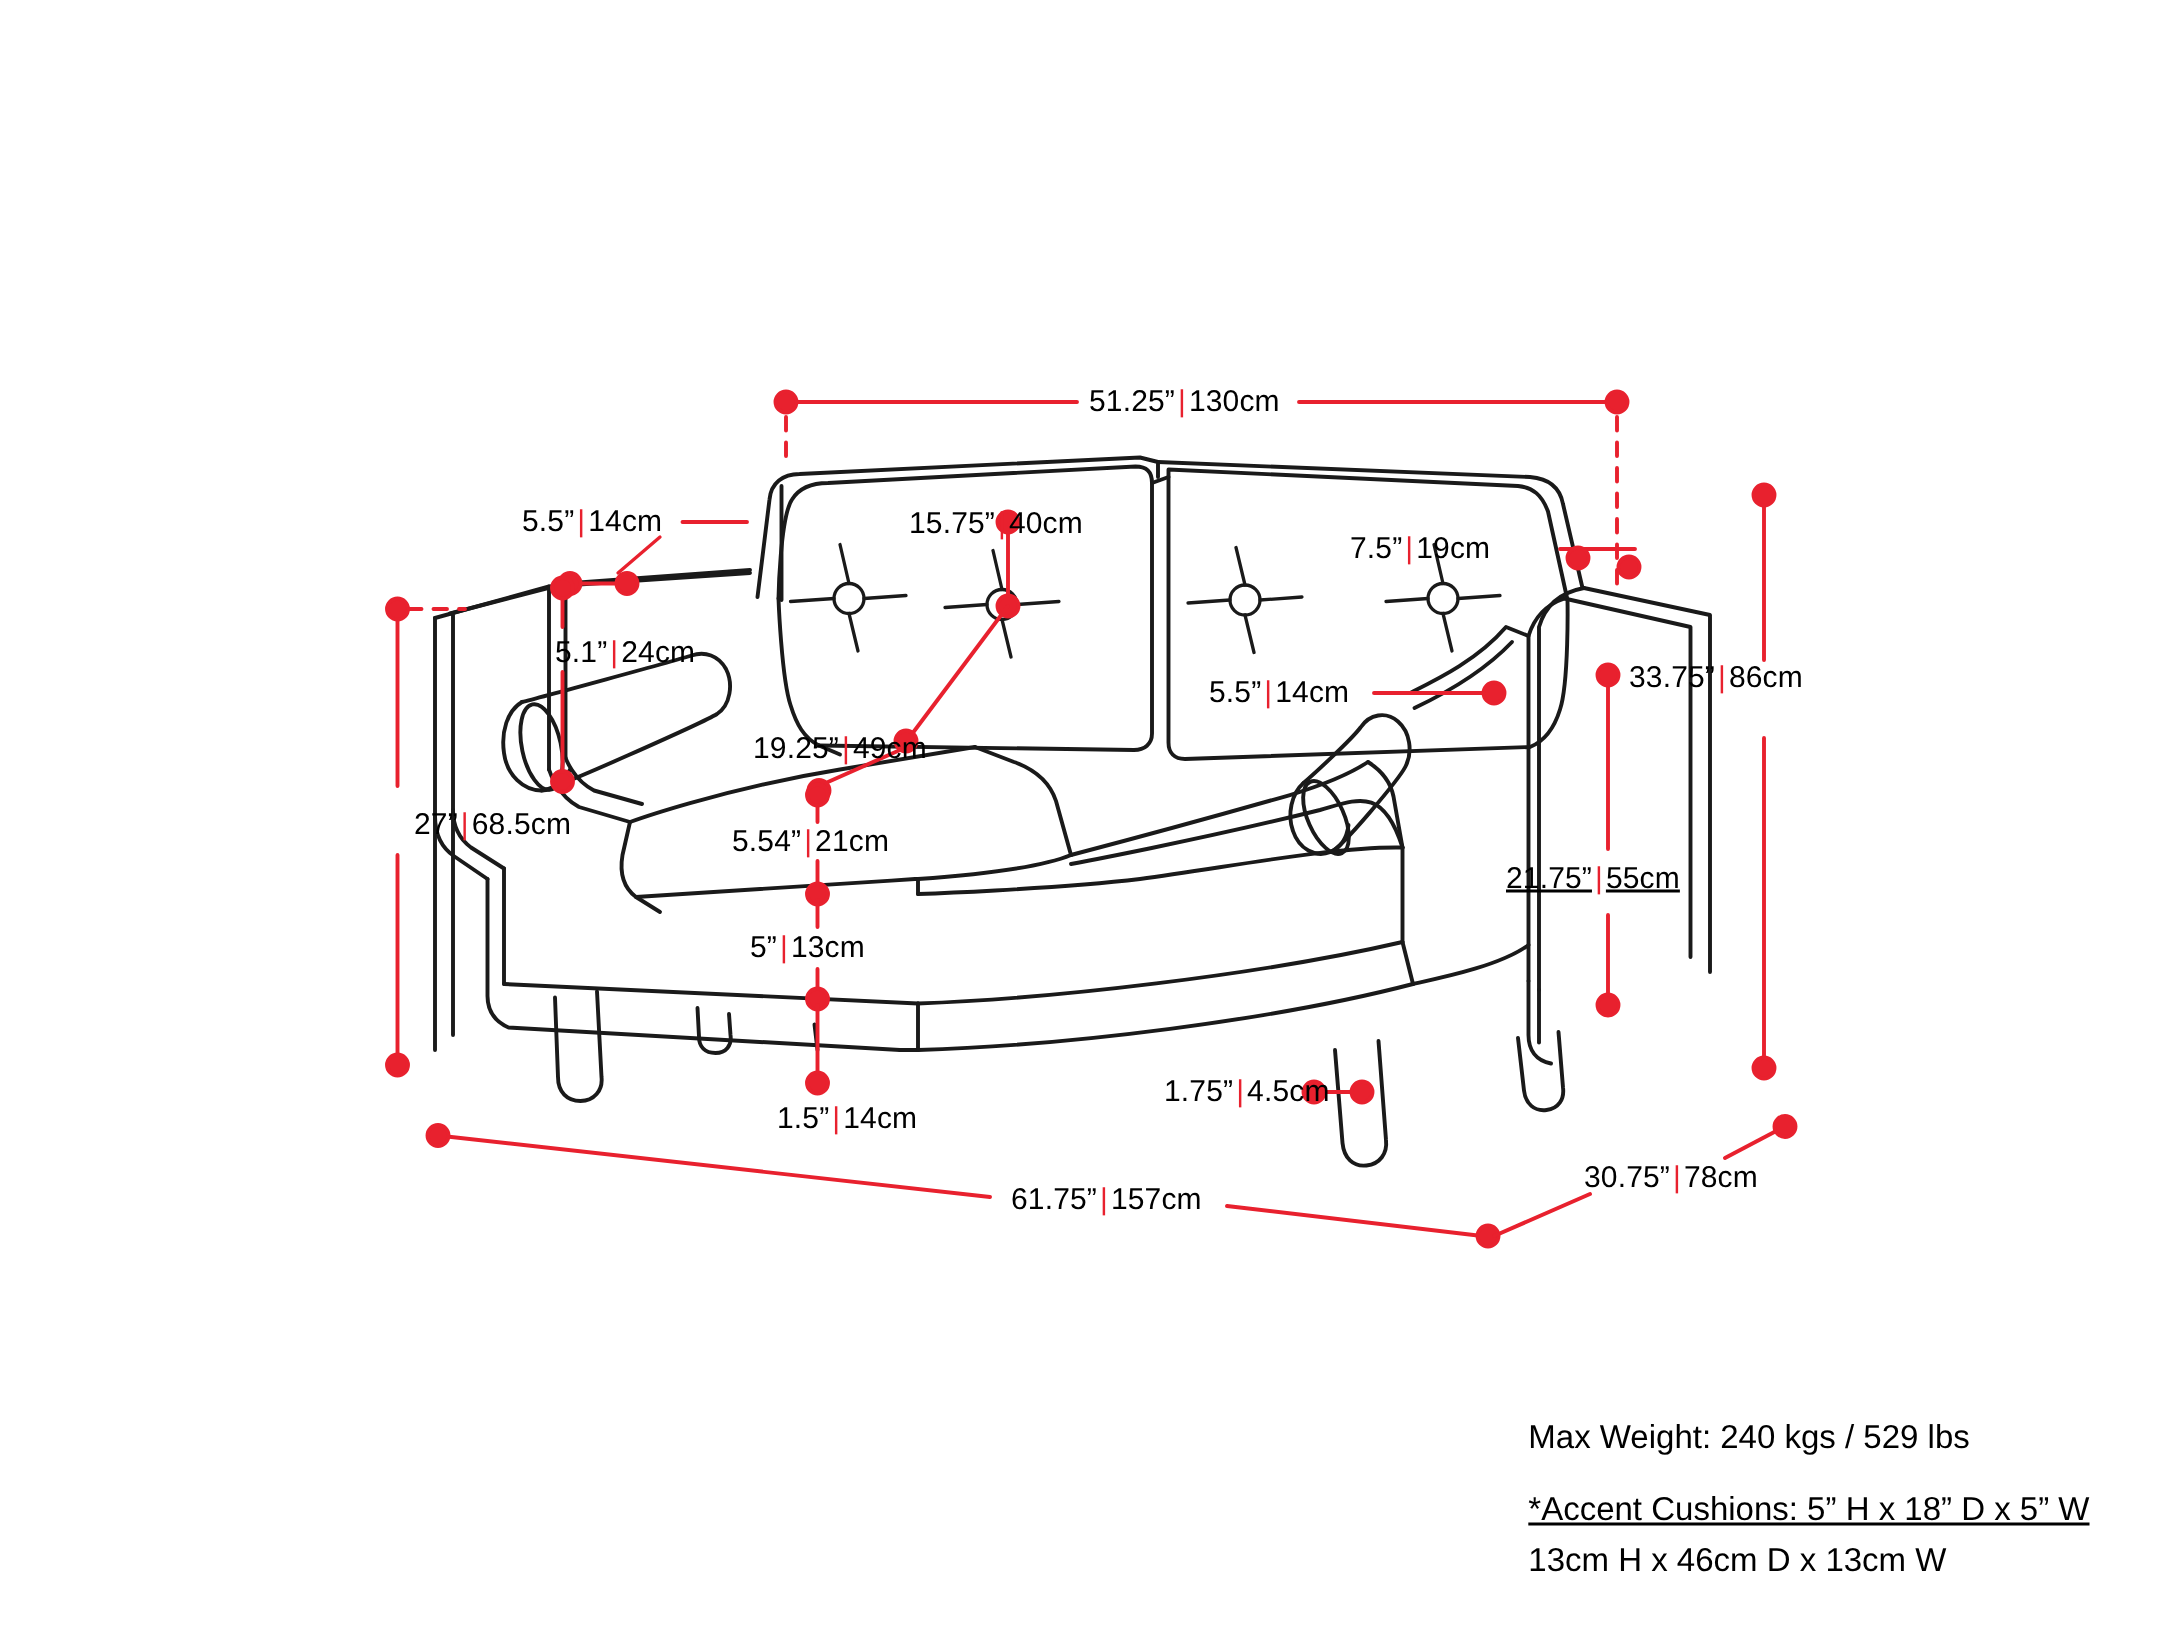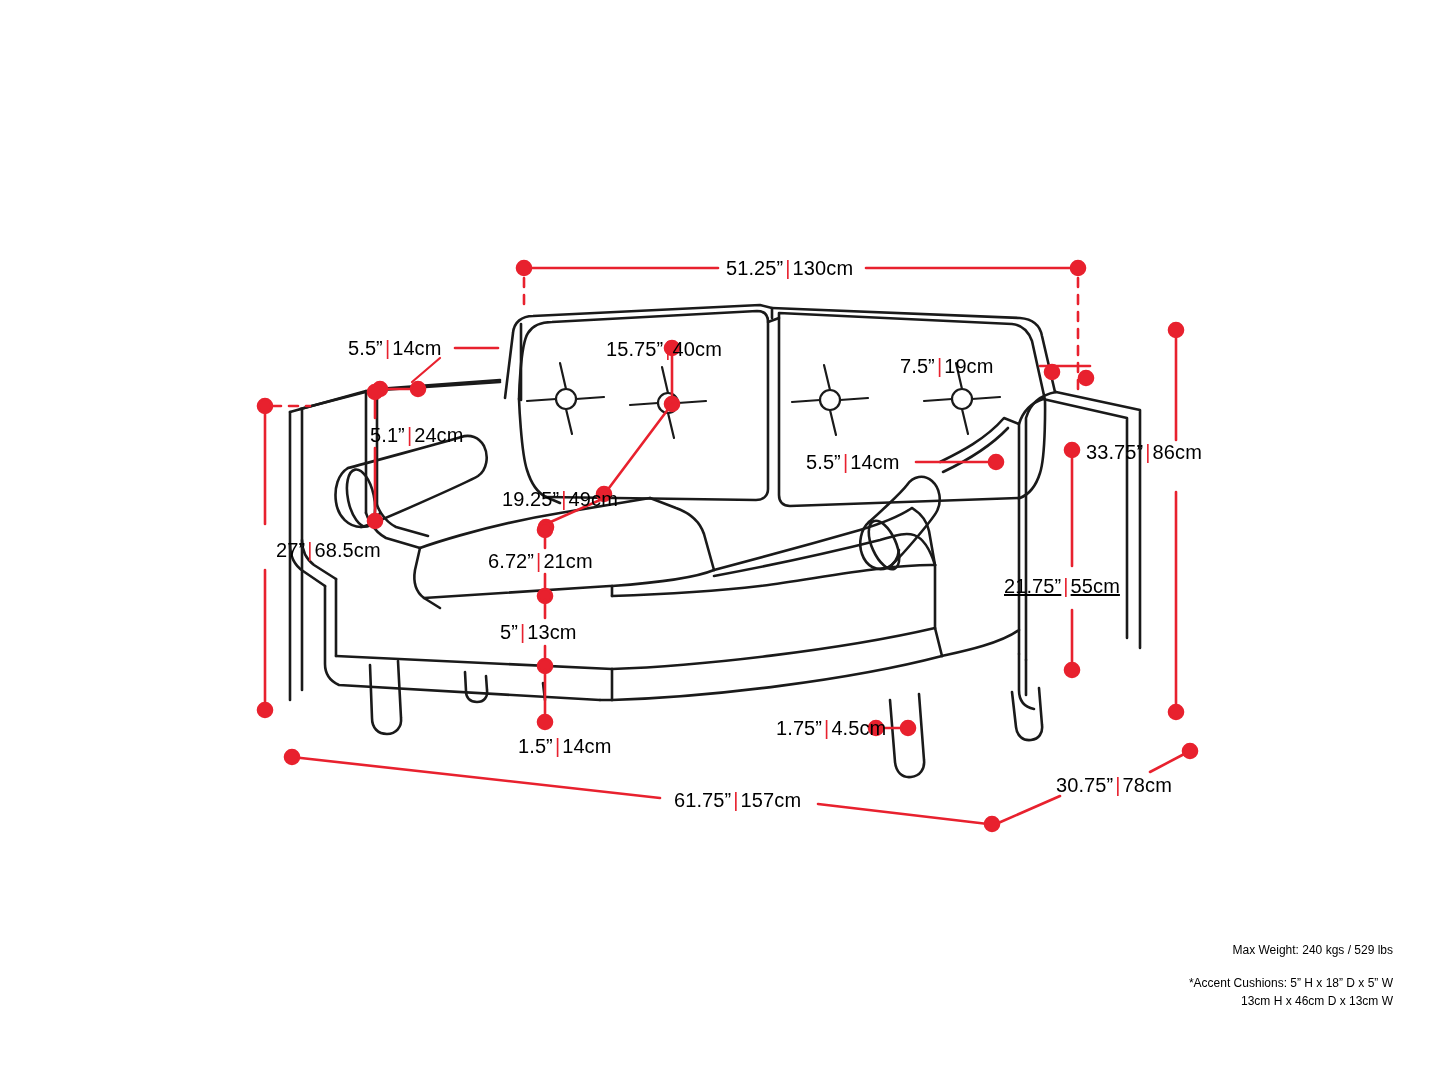--- a/index.html
+++ b/index.html
@@ -38,22 +38,21 @@
     letter-spacing: 0.1px;
   }
   .dim-label .sep {
     color: #e8212e;
     padding: 0 2px;
     font-weight: 400;
   }
   .notes {
     position: absolute;
     right: 52px;
-    text-align: right;
-    font-size: 12px;
+    font-size: 22px;
     line-height: 1.55;
     color: #000;
     white-space: nowrap;
   }
 </style>
 </head>
 <body>
 
 <div id="diagram-root">
 
@@ -258,21 +257,21 @@
 
   <div class="dim-label" style="left:502px; top:489px;">
     <span>19.25”</span><span class="sep">|</span><span>49cm</span>
   </div>
 
   <div class="dim-label" style="left:248px; top:540px;margin-left:28px;">
     <span>27”</span><span class="sep">|</span><span>68.5cm</span>
   </div>
 
   <div class="dim-label" style="left:488px; top:551px;">
-    <span>6.72”</span><span class="sep">|</span><span>21cm</span>
+    <span>5.54”</span><span class="sep">|</span><span>21cm</span>
   </div>
 
   <div class="dim-label" style="left:500px; top:622px;text-align:center;">
     <span>5”</span><span class="sep">|</span><span>13cm</span>
   </div>
 
   <div class="dim-label" style="left:1004px; top:576px;text-decoration:underline;">
     <span>21.75”</span><span class="sep">|</span><span>55cm</span>
   </div>
 
@@ -287,17 +286,17 @@
   <div class="dim-label" style="left:674px; top:790px;">
     <span>61.75”</span><span class="sep">|</span><span>157cm</span>
   </div>
 
   <div class="dim-label" style="left:1056px; top:775px;">
     <span>30.75”</span><span class="sep">|</span><span>78cm</span>
   </div>
 
   <div class="notes" style="top:941px;">
     <div>Max Weight: 240 kgs / 529 lbs</div>
-    <div style="margin-top:14px;">*Accent Cushions: 5” H x 18” D x 5” W</div>
+    <div style="margin-top:14px;text-decoration:underline;">*Accent Cushions: 5” H x 18” D x 5” W</div>
     <div>13cm H x 46cm D x 13cm W</div>
   </div>
 
 </div>
 
 </body></html>

